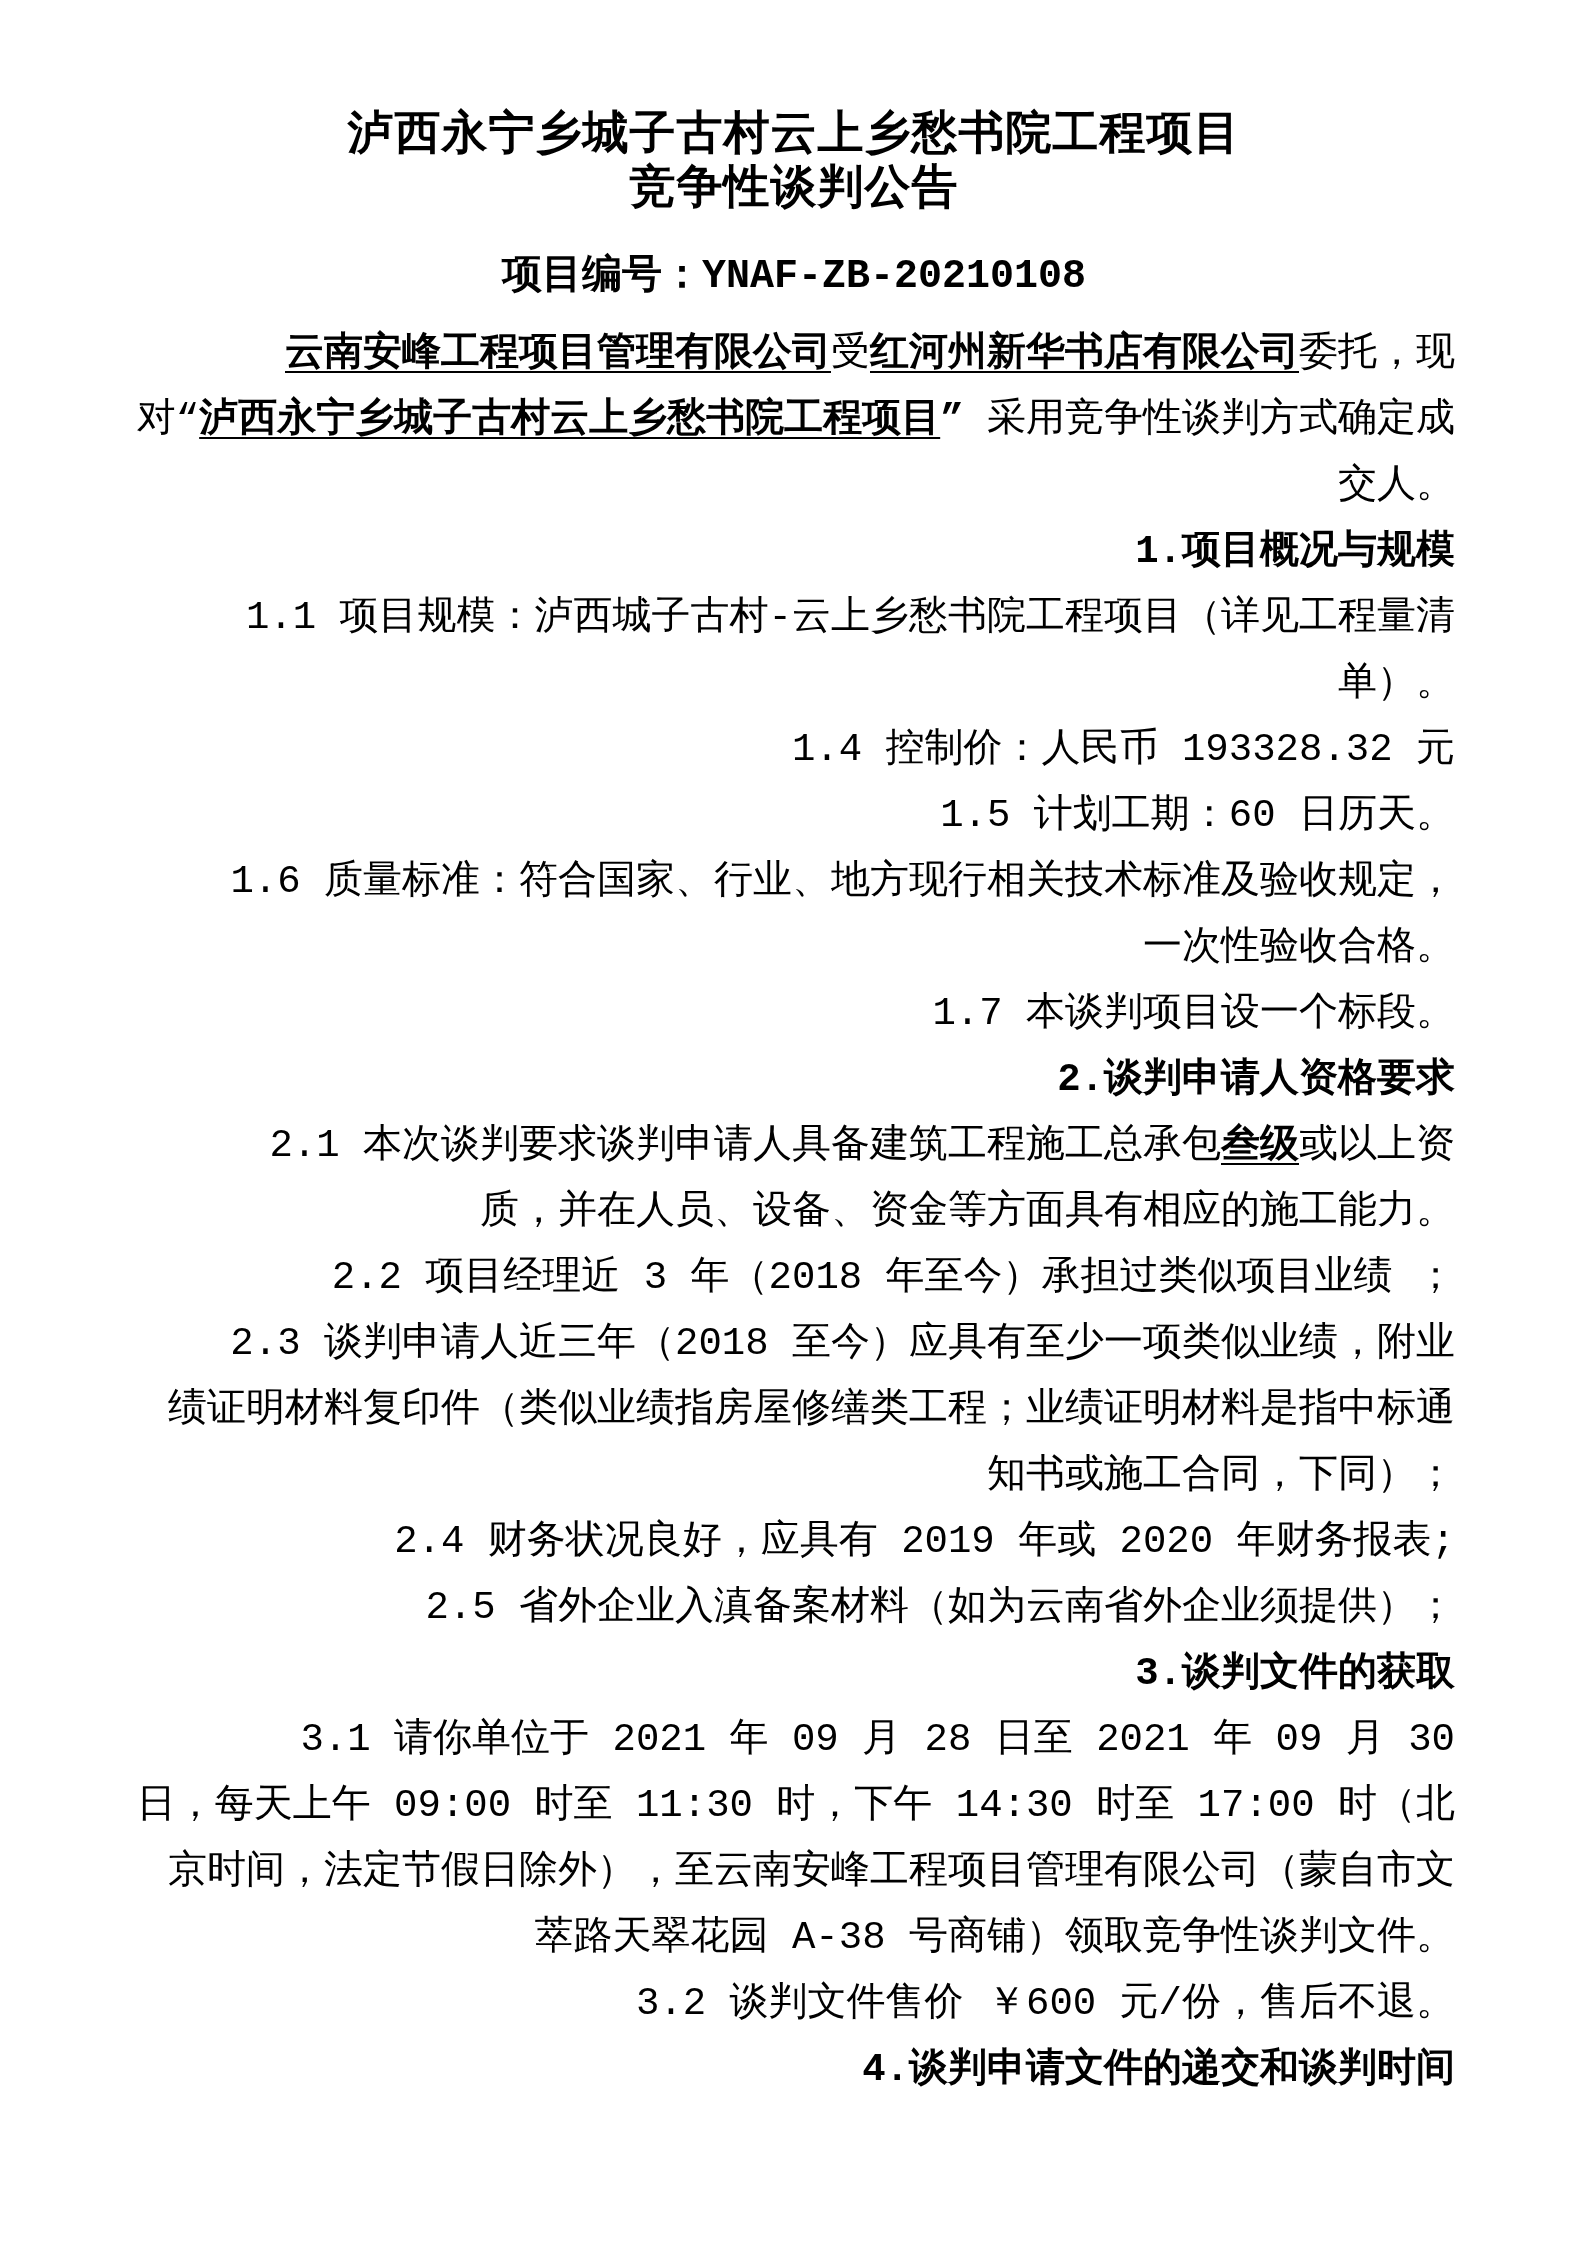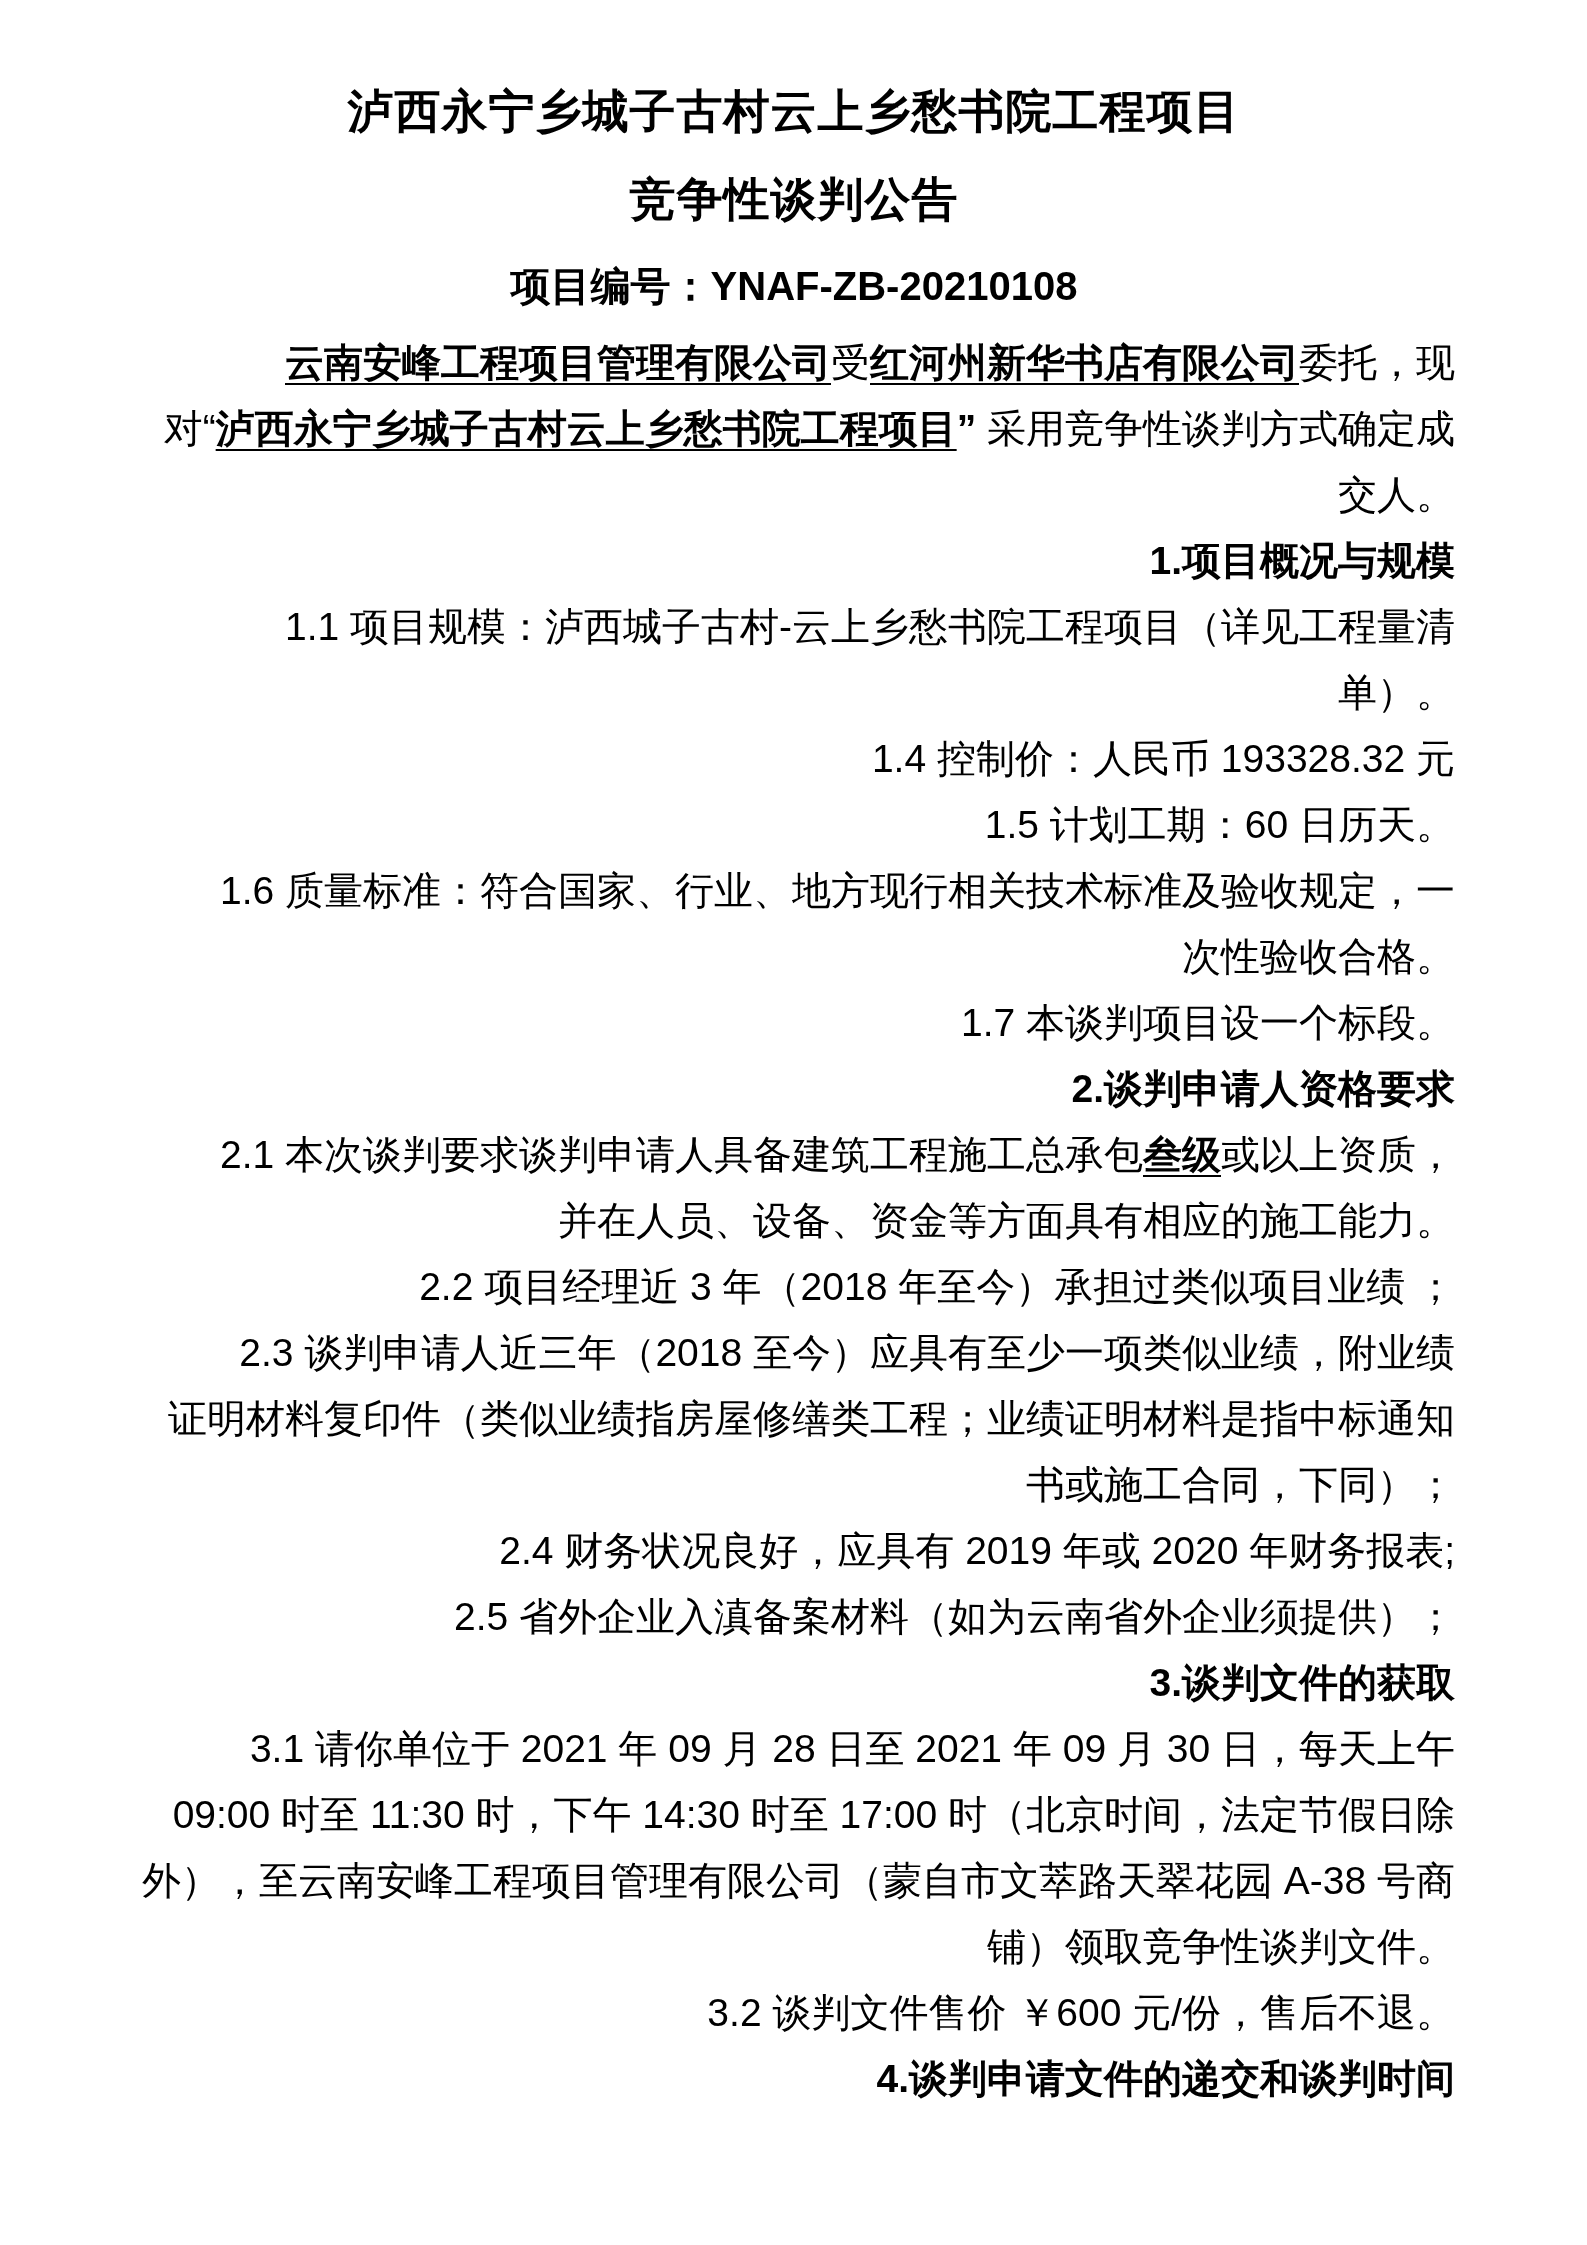--- a/index.html
+++ b/index.html
@@ -2,34 +2,34 @@
 <html><head>
 <meta charset="utf-8">
 <style>
   html,body { margin:0; padding:0; background:#ffffff; }
   .page {
     position:relative;
     width:1587px;
     height:2245px;
     background:#ffffff;
     box-sizing:border-box;
-    padding:84px 132px 0 133px;
+    padding:109px 132px 0 133px;
     color:#000;
-    font-family:Liberation Sans, sans-serif;
+    font-family:Liberation Mono, monospace;
     overflow:hidden;
   }
   .title1, .title2 {
     margin:0;
     font-size:46px;
     font-weight:bold;
     line-height:54px;
     text-align:center;
     letter-spacing:1px;
   }
-  .title2 { margin-top:34px; }
+  .title2 { }
   .project-no {
     margin:36px 0 0 0;
     font-size:40px;
     font-weight:bold;
     line-height:48px;
     text-align:center;
   }
   .doc-body {
     margin-top:20px;
     font-size:39px;

